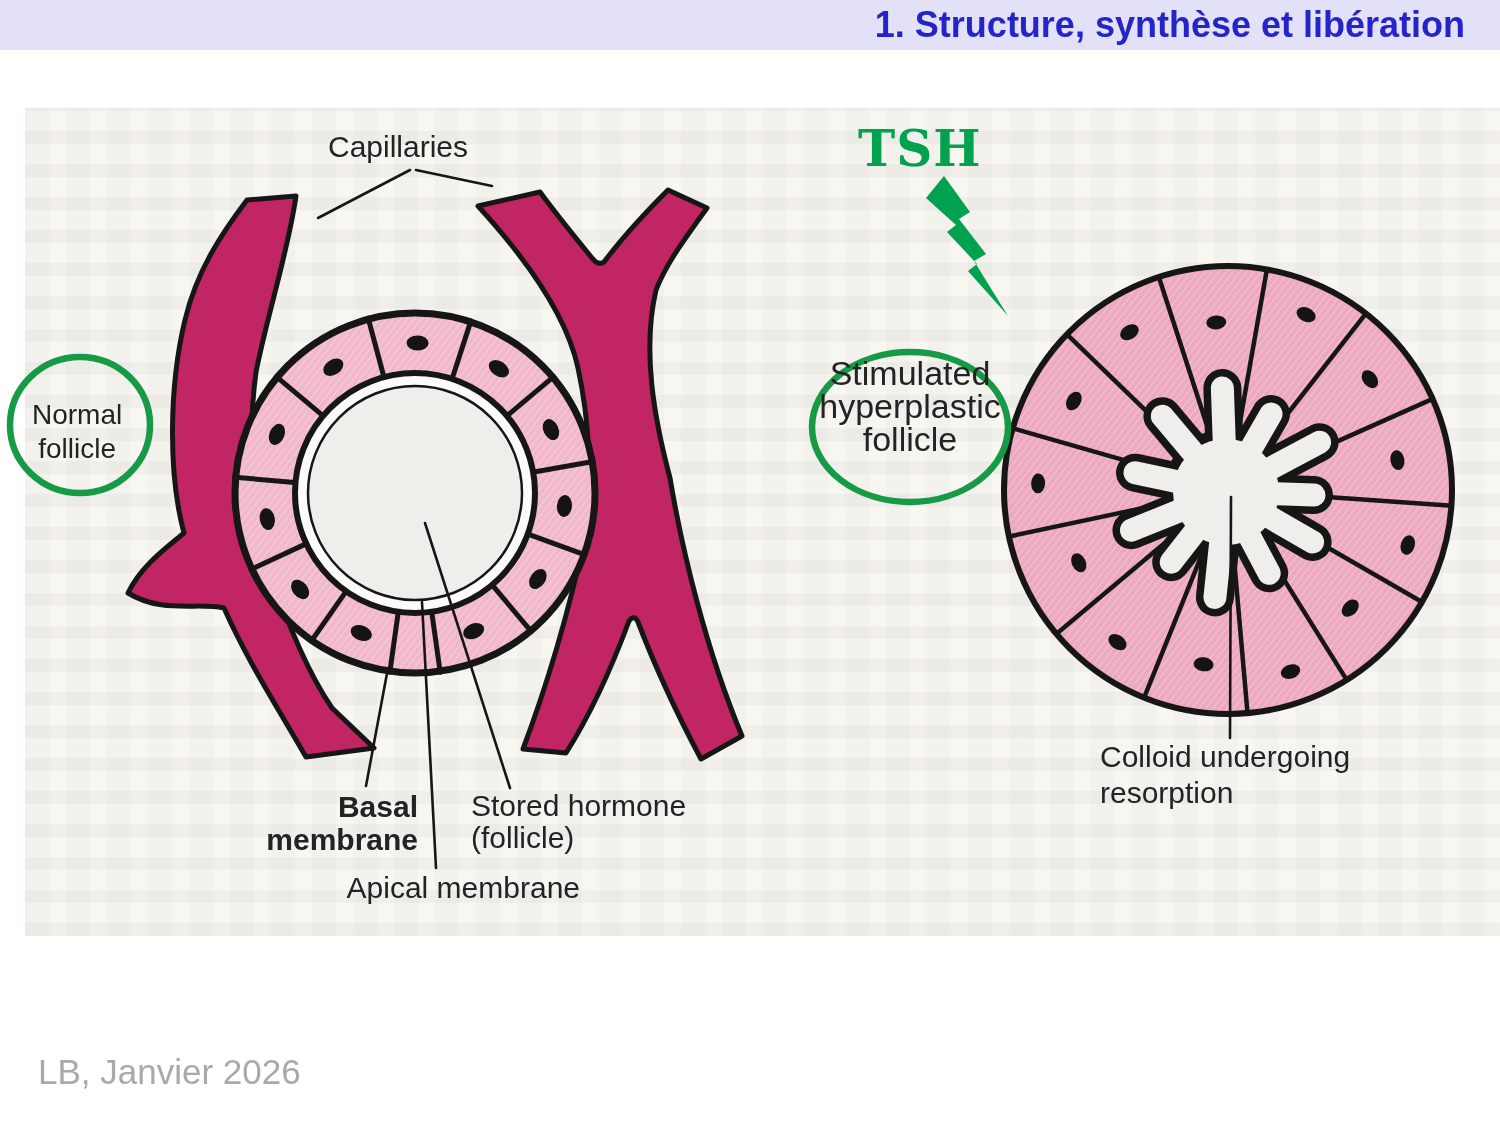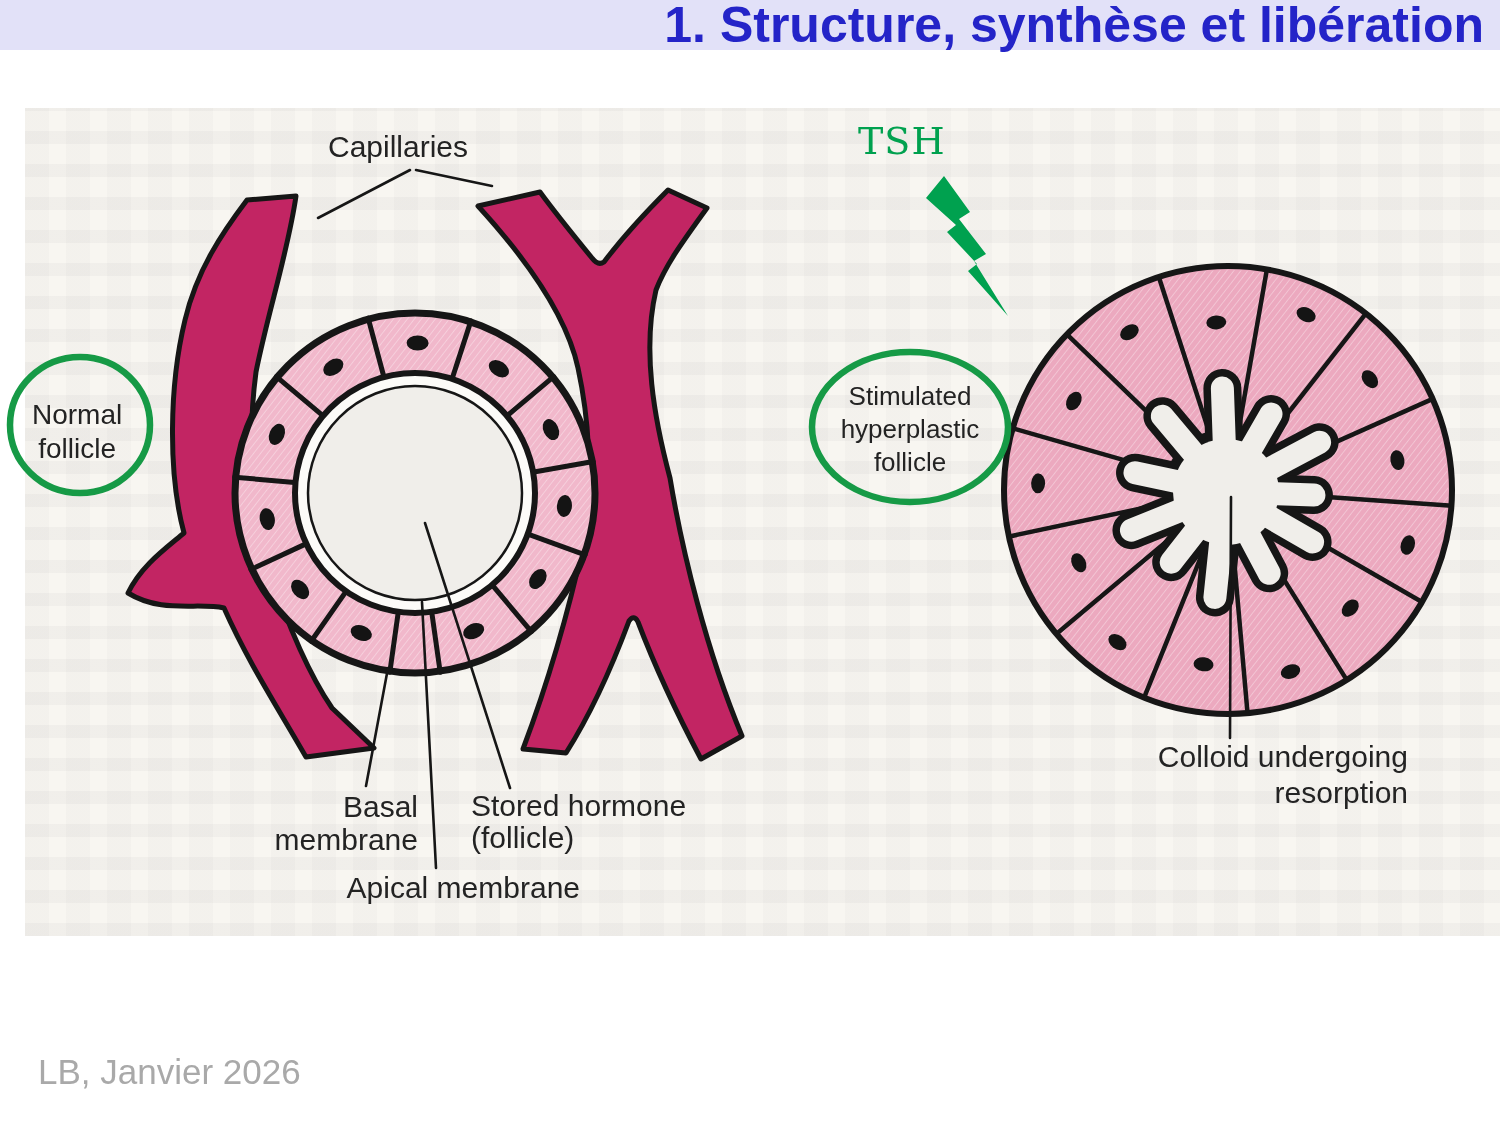--- a/index.html
+++ b/index.html
@@ -2,21 +2,21 @@
 <html style="--title_blue: #2424c8; --band_lavender: #e2e1f8; --capillary_red: #c22563; --cell_pink: #f1b8cb; --cell_pink_deep: #eca9bf; --colloid_gray: #f0eeea; --outline_black: #161616; --green_accent: #169a46; --tsh_green: #00a14f; --paper_white: #f8f6f1; --credit_gray: #a9a9a9;"><head>
 <meta charset="utf-8">
 <style>
   html,body{margin:0;padding:0;}
   body{
     width:1500px;height:1125px;position:relative;background:#ffffff;
     font-family:"Liberation Sans", sans-serif;overflow:hidden;
   }
   .band{position:absolute;top:0;left:0;width:1500px;height:50px;background:var(--band_lavender,#e2e1f8);}
   .title{
-    position:absolute;right:16px;top:0;line-height:50px;font-size:50px;font-weight:bold;
+    position:absolute;right:35px;top:0;line-height:50px;font-size:36px;font-weight:bold;
     color:var(--title_blue,#2424c8);
   }
   .paper{position:absolute;left:25px;top:108px;width:1475px;height:828px;background:var(--paper_white,#f8f6f1);}
   .paper-texture{
     position:absolute;left:25px;top:108px;width:1475px;height:828px;
     background-image:repeating-linear-gradient(0deg, rgba(118,115,124,0.055) 0 13px, rgba(255,255,255,0) 13px 33px),
                      repeating-linear-gradient(90deg, rgba(118,115,124,0.035) 0 24px, rgba(255,255,255,0) 24px 41px);
   }
   svg.fig{position:absolute;left:0;top:0;width:1500px;height:1125px;}
   .cap{fill:var(--capillary_red,#c22563);stroke:var(--outline_black,#161616);stroke-width:5;stroke-linejoin:round;}
@@ -24,28 +24,28 @@
   .cells-r{fill:var(--cell_pink_deep,#eca9bf);stroke:var(--outline_black,#161616);stroke-width:6;}
   .hatch-fill{fill:url(#hatch);stroke:none;}
   .gapring{fill:#fcfbf8;stroke:var(--outline_black,#161616);stroke-width:6;}
   .colloid{fill:var(--colloid_gray,#f0eeea);stroke:var(--outline_black,#161616);stroke-width:2.5;}
   .ln{stroke:var(--outline_black,#161616);stroke-width:2.6;stroke-linecap:round;fill:none;}
   .green-ellipse{fill:none;stroke:var(--green_accent,#169a46);stroke-width:6.5;}
   .bolt{fill:var(--tsh_green,#00a14f);}
   .lbl{position:absolute;color:#232323;font-size:30px;line-height:34px;white-space:pre-line;}
   .lbl-capillaries{left:298px;top:130px;width:200px;text-align:center;}
   .lbl-normal{left:32px;top:398px;text-align:center;font-size:28px;line-height:34px;}
-  .lbl-stimulated{left:810px;top:380px;width:200px;text-align:center;font-size:26px;line-height:33px;}
-  .lbl-basal{left:258px;top:790px;width:160px;text-align:right;line-height:33px;}
+  .lbl-stimulated{left:810px;top:357px;width:200px;text-align:center;font-size:34px;line-height:33px;}
+  .lbl-basal{left:258px;top:790px;width:160px;text-align:right;line-height:33px;font-weight:bold;}
   .lbl-stored{left:471px;top:790px;text-align:left;line-height:32px;}
   .lbl-apical{left:330px;top:871px;width:250px;text-align:right;}
-  .lbl-resorption{left:1100px;top:739px;width:264px;text-align:right;line-height:36px;margin-left:44px;}
+  .lbl-resorption{left:1100px;top:739px;width:264px;text-align:left;line-height:36px;}
   .tsh{
-    position:absolute;left:858px;top:119px;font-family:"DejaVu Serif", serif;font-weight:normal;
-    font-size:38px;color:var(--tsh_green,#00a14f);letter-spacing:1px;
+    position:absolute;left:858px;top:119px;font-family:"DejaVu Serif", serif;font-weight:bold;
+    font-size:50px;color:var(--tsh_green,#00a14f);letter-spacing:1px;
   }
   .credit{position:absolute;left:38px;top:1052px;font-size:35px;color:var(--credit_gray,#a9a9a9);}
 </style>
 </head>
 <body>
 
 <div class="band">
   <div class="title">1. Structure, synthèse et libération</div>
 </div>
 

